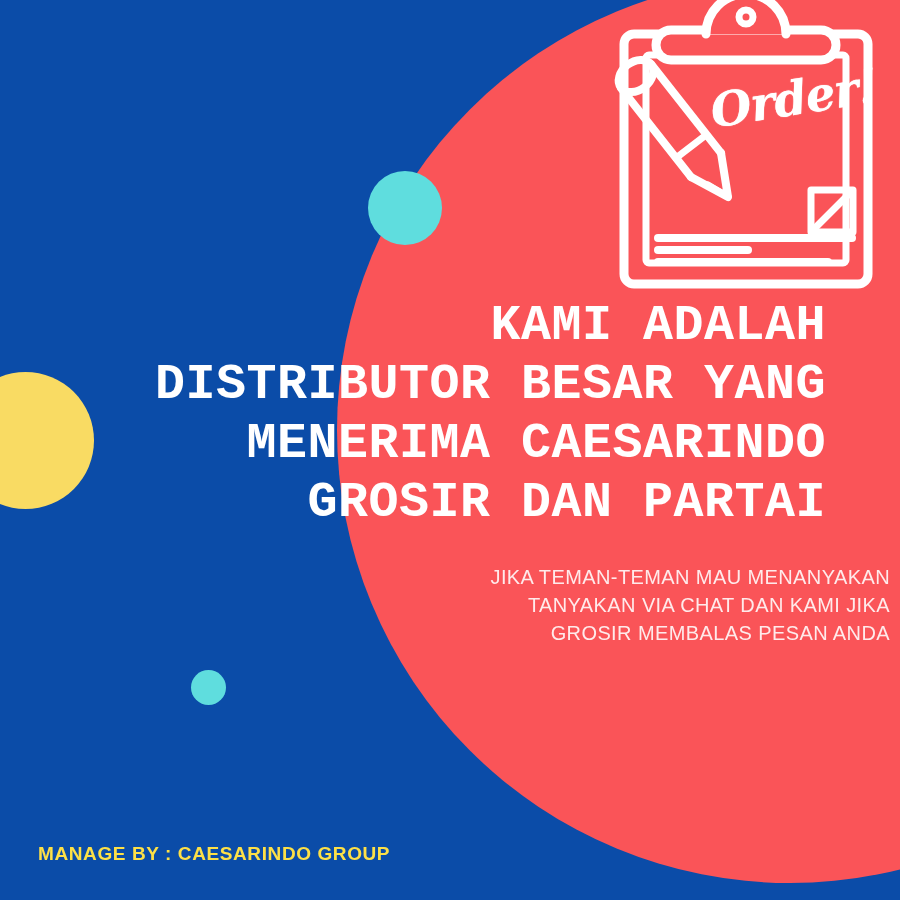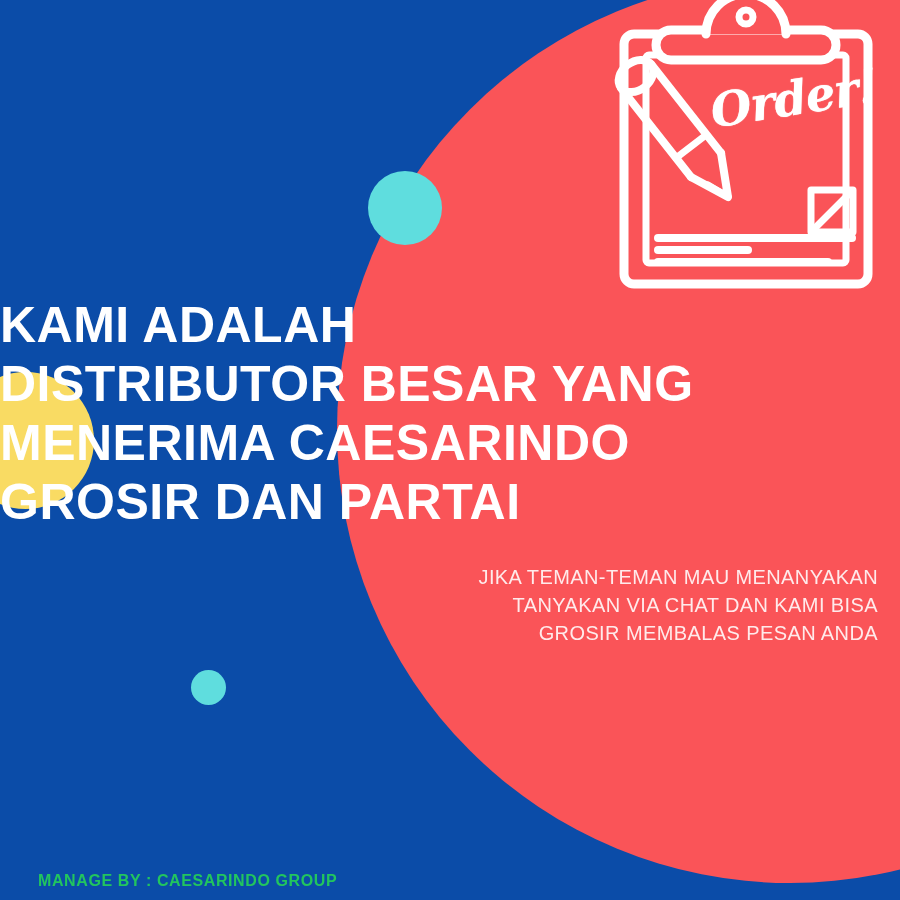--- a/index.html
+++ b/index.html
@@ -60,54 +60,54 @@
     transform-origin:left center;
     white-space:nowrap;
     text-shadow:0 0 1px rgba(255,255,255,.9);
   }
 
   
   #headline{
     position:absolute;
     left:0; top:296px;
     width:826px;
-    text-align:left;
+    text-align:right;
     color:#FFFFFF;
-    font-family:Liberation Sans, sans-serif;
+    font-family:Liberation Mono, monospace;
     font-weight:700;
     font-size:50px;
     line-height:59px;
     letter-spacing:0.5px;
   }
   #headline .hl-line{display:block;white-space:nowrap;}
 
   
   #subtitle{
     position:absolute;
-    left:4px; top:563px;
+    left:16px; top:563px;
     width:826px;
     text-align:right;
     color:rgba(255,255,255,0.88);
     font-family:"Liberation Sans", sans-serif;
     font-weight:400;
     font-size:20px;
     line-height:28px;
     letter-spacing:0.4px;
     padding-left:48px;
   }
   #subtitle .sub-line{display:block;white-space:nowrap;}
 
   
   #footer-credit{
     position:absolute;
-    left:38px; top:872px;
-    color:#22c55e;
+    left:38px; top:843px;
+    color:#fde047;
     font-family:"Liberation Sans", sans-serif;
     font-weight:700;
-    font-size:16px;
+    font-size:19px;
     letter-spacing:0.6px;
     white-space:nowrap;
   }
 </style>
 </head>
 <body>
 
 <div id="poster">
 
   <div class="shape" id="red-circle"></div>
@@ -152,19 +152,19 @@
 
   <div id="headline">
     <span class="hl-line">KAMI ADALAH</span>
     <span class="hl-line">DISTRIBUTOR BESAR YANG</span>
     <span class="hl-line">MENERIMA CAESARINDO</span>
     <span class="hl-line">GROSIR DAN PARTAI</span>
   </div>
 
   <div id="subtitle">
     <span class="sub-line">JIKA TEMAN-TEMAN MAU MENANYAKAN</span>
-    <span class="sub-line">TANYAKAN VIA CHAT DAN KAMI BISA</span>
+    <span class="sub-line">TANYAKAN VIA CHAT DAN KAMI JIKA</span>
     <span class="sub-line">GROSIR MEMBALAS PESAN ANDA</span>
   </div>
 
   <div id="footer-credit">MANAGE BY : CAESARINDO GROUP</div>
 
 </div>
 
 </body></html>

